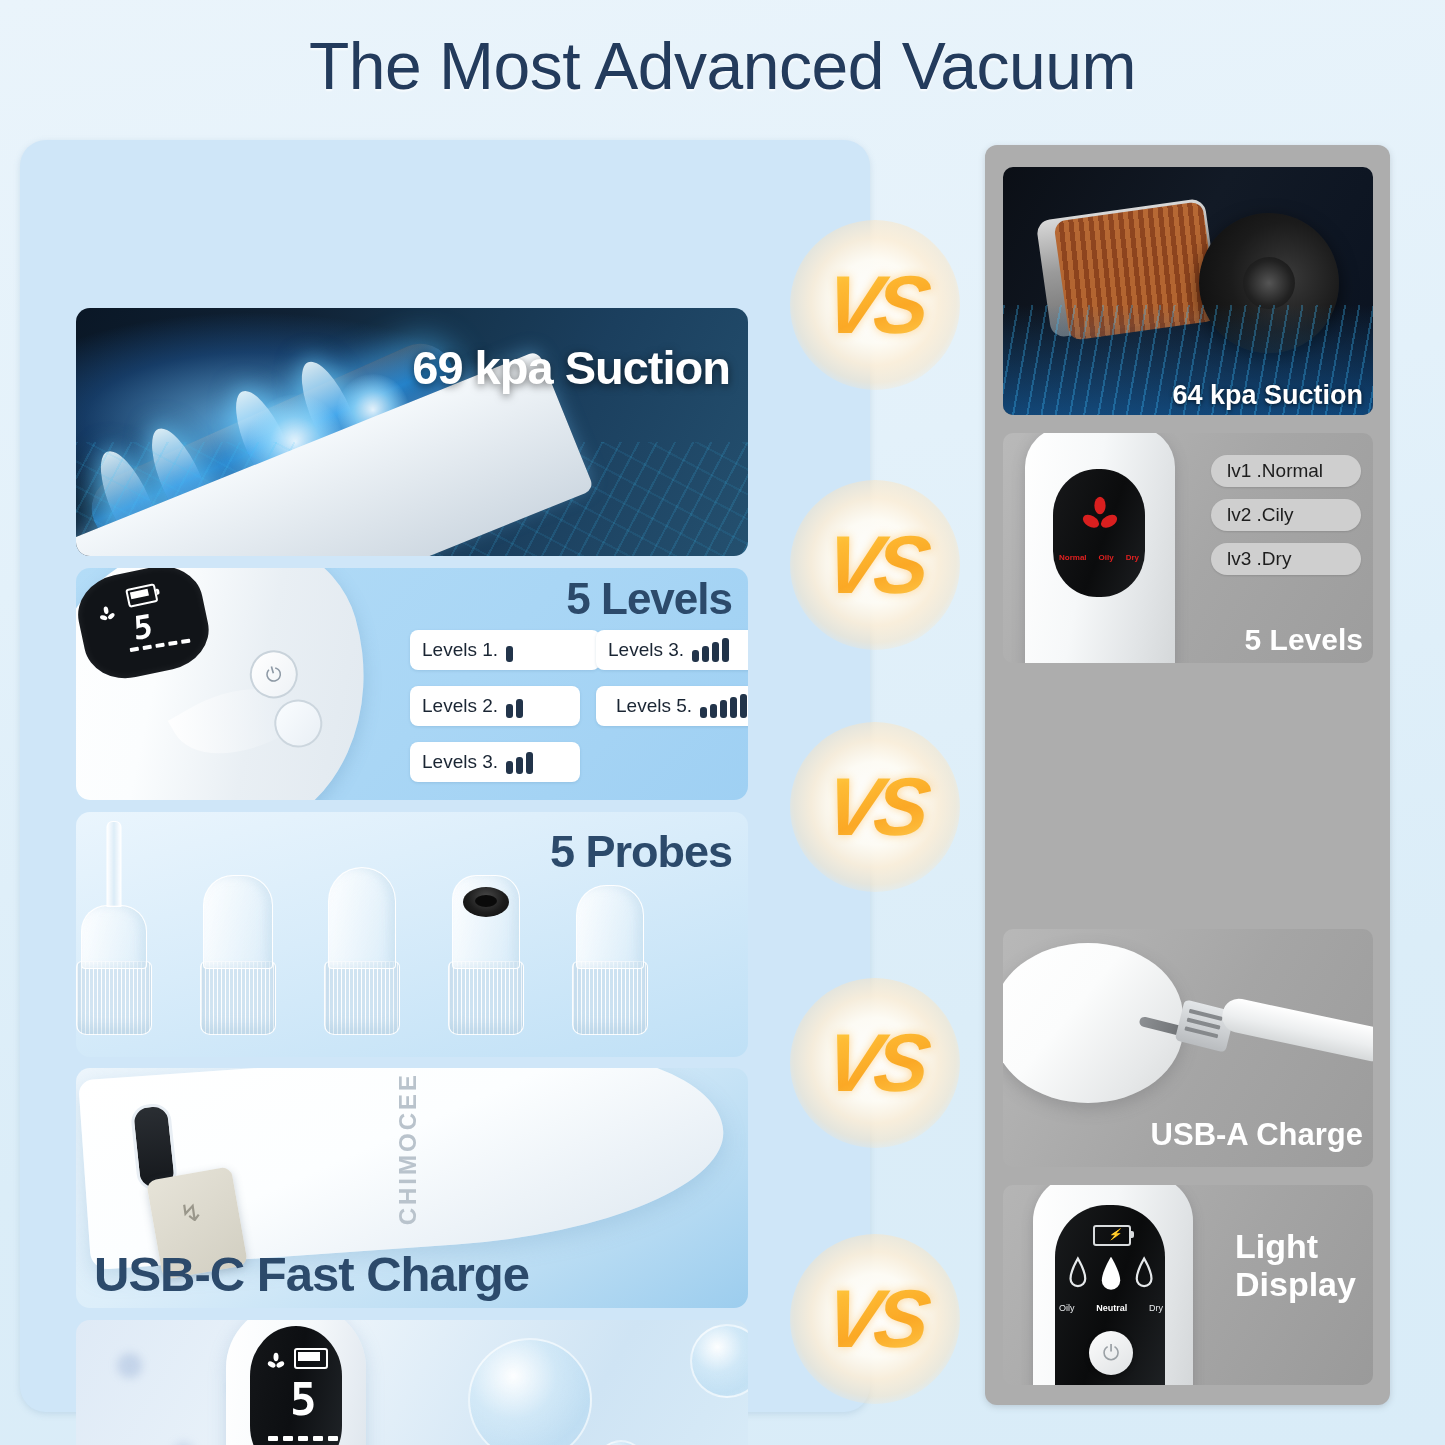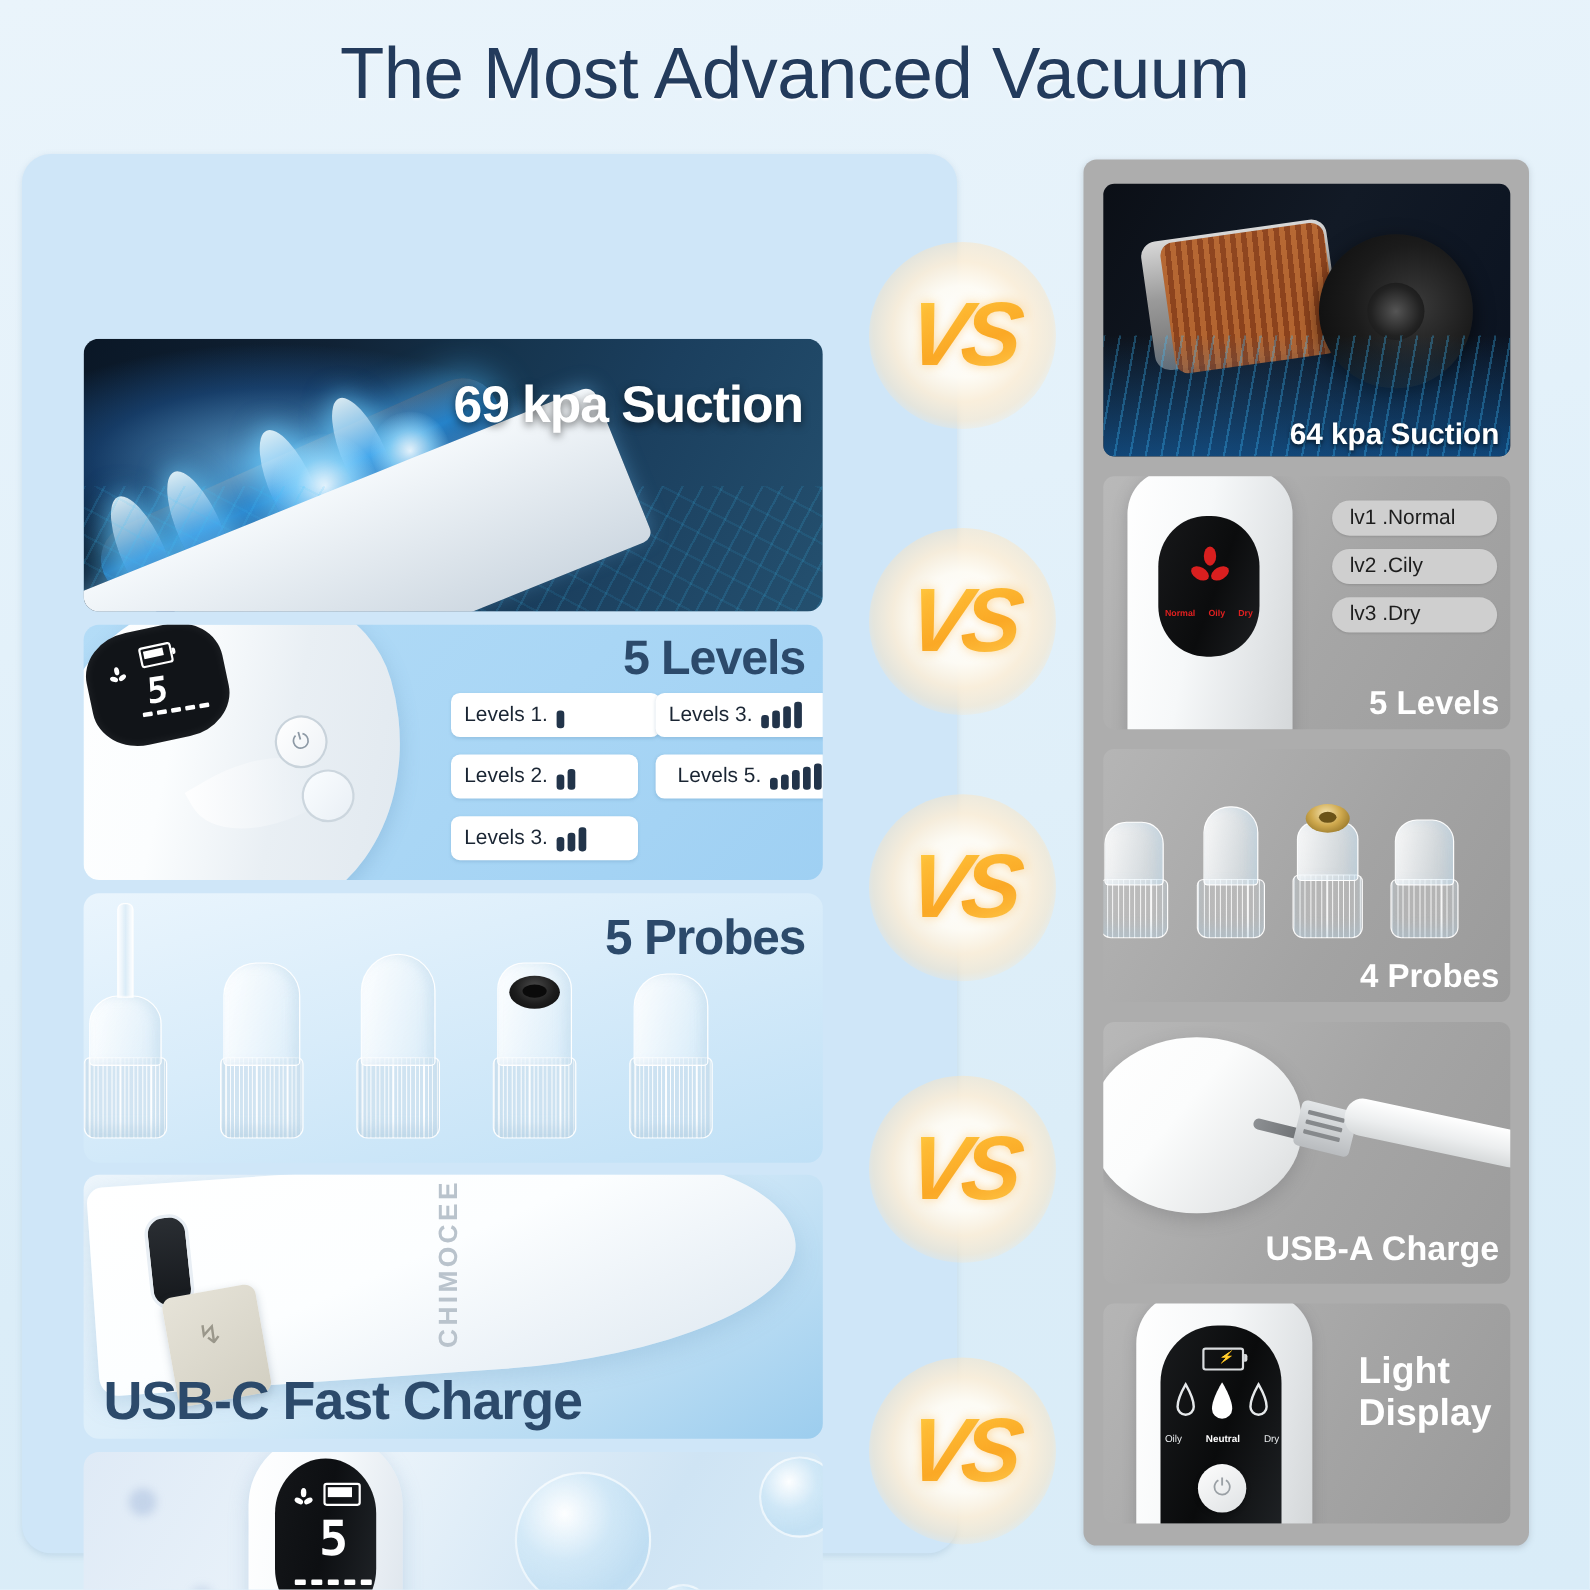--- a/index.html
+++ b/index.html
@@ -591,40 +591,20 @@
       </div>
     </div>
     <div class="badges">
       <div class="badge">lv1 .Normal</div>
       <div class="badge">lv2 .Cily</div>
       <div class="badge">lv3 .Dry</div>
     </div>
     <div class="label">5 Levels</div>
   </div>
 
-  <div class="panel panel-r r3">
-    <div class="probe" style="left:28px;bottom:58px;">
-      <div class="base" style="width:60px;height:52px;"></div>
-      <div class="cone" style="bottom:48px;width:52px;height:56px;border-radius:20px 20px 4px 4px;"></div>
-    </div>
-    <div class="probe" style="left:116px;bottom:58px;">
-      <div class="base" style="width:60px;height:52px;"></div>
-      <div class="cone" style="bottom:48px;width:48px;height:70px;border-radius:24px 24px 4px 4px;"></div>
-    </div>
-    <div class="probe" style="left:204px;bottom:58px;">
-      <div class="base" style="width:62px;height:56px;"></div>
-      <div class="cone" style="bottom:52px;width:54px;height:52px;border-radius:16px 16px 4px 4px;"></div>
-      <div class="goldtip"></div>
-    </div>
-    <div class="probe" style="left:292px;bottom:58px;">
-      <div class="base" style="width:60px;height:52px;"></div>
-      <div class="cone" style="bottom:48px;width:52px;height:58px;border-radius:20px 20px 4px 4px;"></div>
-    </div>
-    <div class="label">4 Probes</div>
-  </div>
 
   <div class="panel panel-r r4">
     <div class="pod"></div>
     <div class="slot"></div>
     <div class="plug">
         <i></i>
       </div>
     <div class="cable"></div>
     <div class="label">USB-A Charge</div>
   </div>

